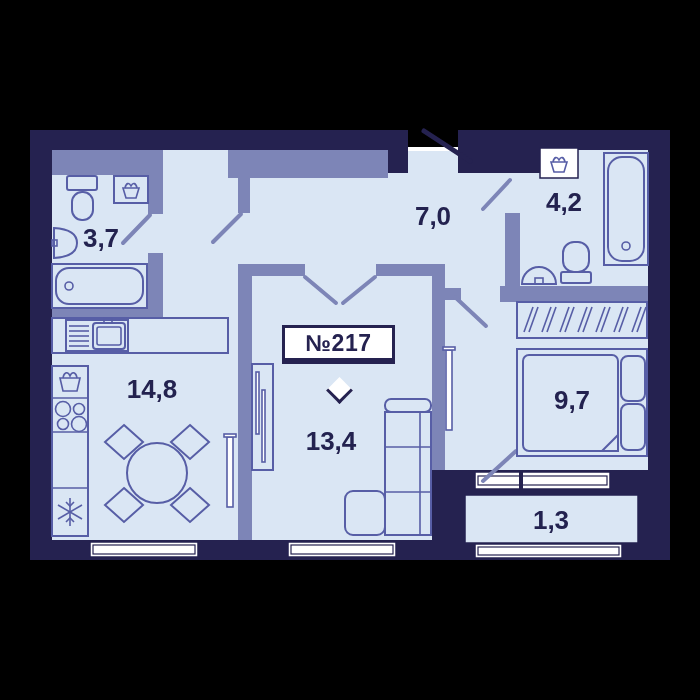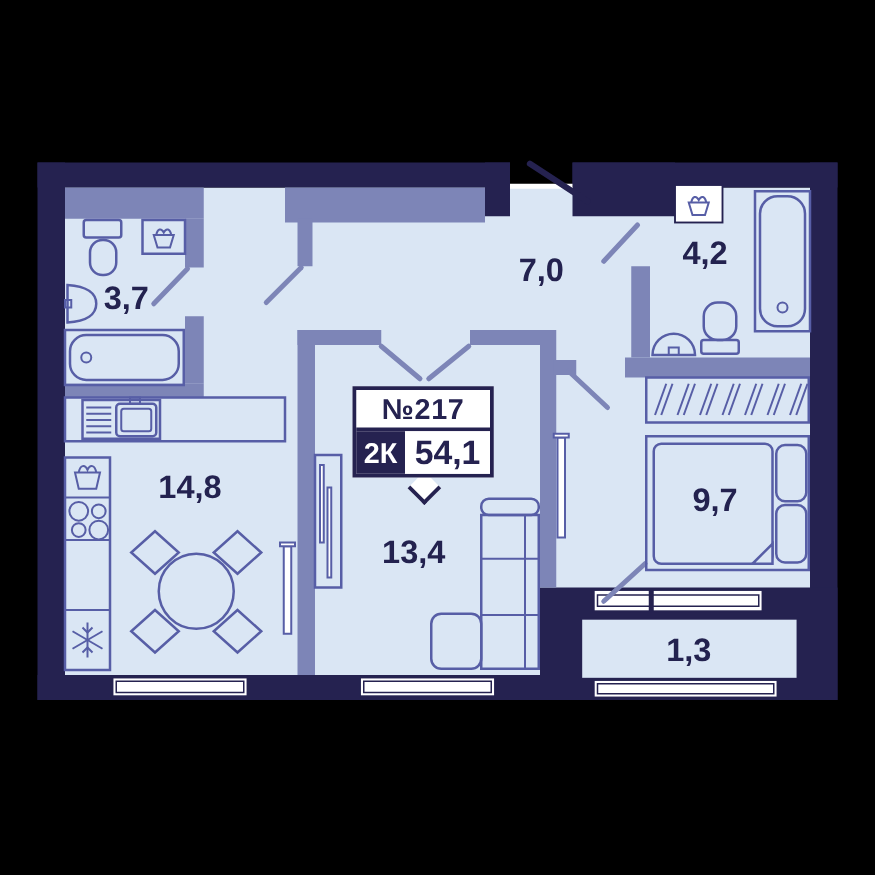--- a/index.html
+++ b/index.html
@@ -18,21 +18,21 @@
   .bal{fill:var(--floor);stroke:var(--wall);stroke-width:1.5;}
   .furn{fill:none;stroke:var(--furniture);stroke-width:2;}
   .furn-f{fill:var(--floor);stroke:var(--furniture);stroke-width:2;}
   .furn-w{fill:#fff;stroke:var(--furniture);stroke-width:1.6;}
   .thin{fill:none;stroke:var(--furniture);stroke-width:1.6;}
   .leaf{stroke:var(--partition);stroke-width:4;stroke-linecap:round;fill:none;}
   .leaf-dark{stroke:var(--wall);stroke-width:5;stroke-linecap:round;fill:none;}
   .room-label{font-family:"Liberation Sans","DejaVu Sans",sans-serif;font-size:26px;font-weight:600;
               fill:var(--label);text-anchor:middle;}
   
-  .callout{position:absolute;left:282px;top:309px;width:107px;border:3px solid var(--wall);
+  .callout{position:absolute;left:282px;top:325px;width:107px;border:3px solid var(--wall);
            background:#fff;z-index:2;}
   .c-row1{height:30px;border-bottom:3px solid var(--wall);display:flex;align-items:center;
           justify-content:center;font-size:23px;font-weight:700;color:var(--wall);letter-spacing:.5px;}
   .c-row2{display:flex;height:34px;}
   .c-type{width:39px;background:var(--wall);color:#fff;display:flex;align-items:center;
           justify-content:center;font-size:23px;font-weight:700;}
   .c-area{flex:1;background:#fff;display:flex;align-items:center;justify-content:center;
           font-size:27px;font-weight:700;color:var(--wall);}
   .c-tail{position:absolute;left:330px;top:381px;width:16px;height:16px;background:#fff;
           border-right:3px solid var(--wall);border-bottom:3px solid var(--wall);
@@ -220,18 +220,14 @@
     <text x="152" y="398" class="room-label">14,8</text>
     <text x="331" y="450" class="room-label">13,4</text>
     <text x="572" y="409" class="room-label">9,7</text>
     <text x="551" y="529" class="room-label">1,3</text>
   </g>
 </svg>
 
   <div class="c-tail"></div>
   <div class="callout">
     <div class="c-row1">№217</div>
-    <div class="c-row2">
-      <div class="c-type">2К</div>
-      <div class="c-area">54,1</div>
-    </div>
   </div>
 </div>
 
 </body></html>

